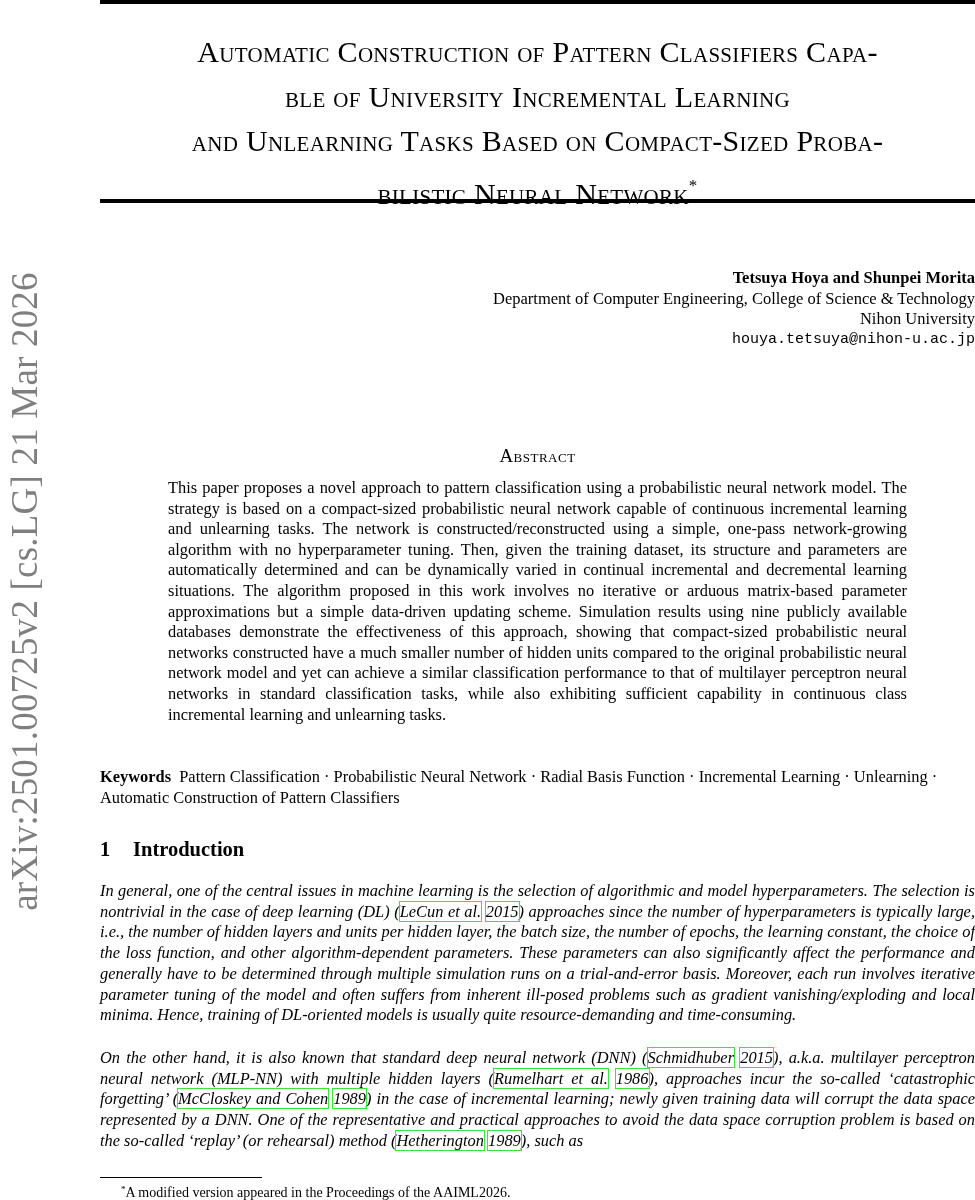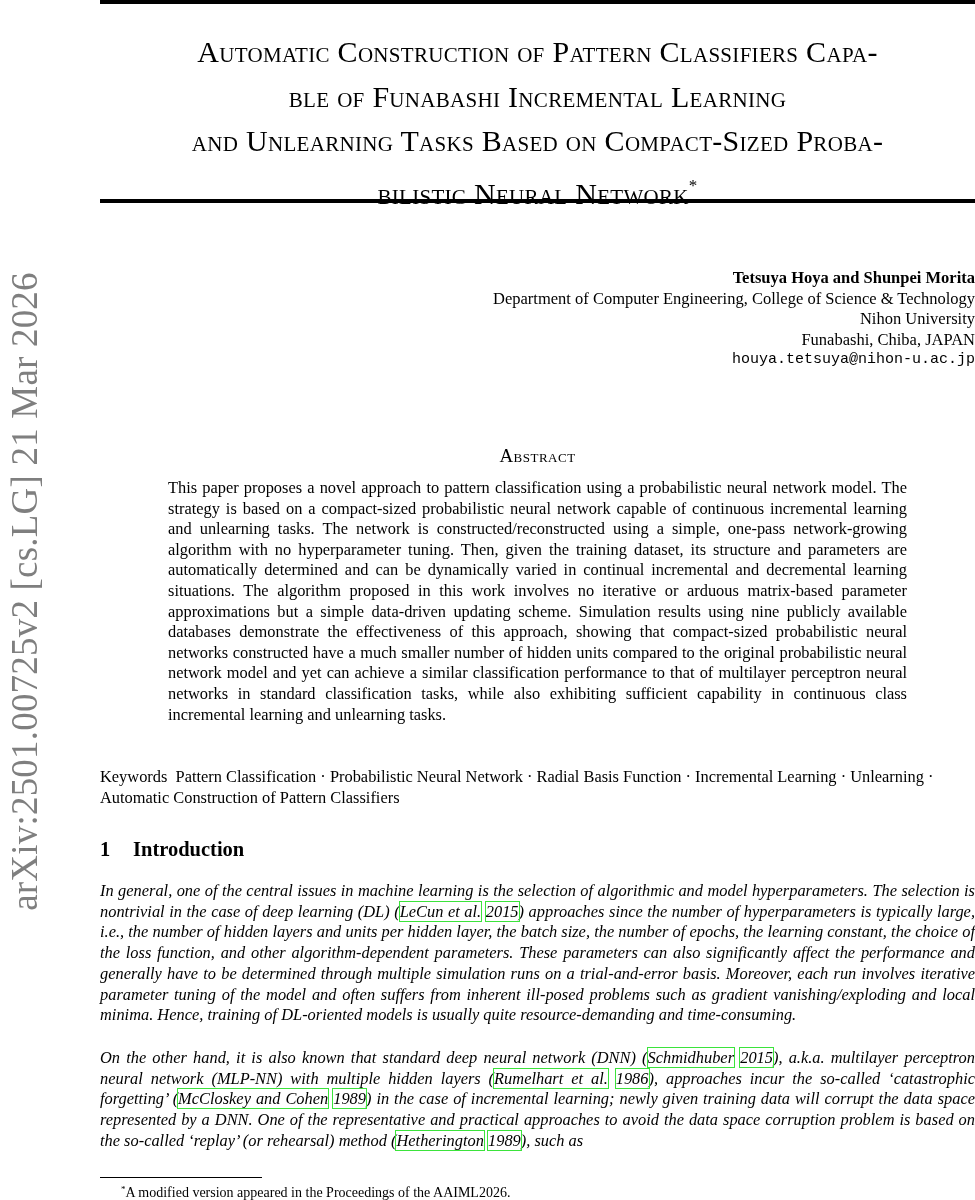--- a/index.html
+++ b/index.html
@@ -31,21 +31,21 @@
     font-weight: normal; font-size: 19px; font-variant: small-caps; letter-spacing: 0.5px;
   }
   .abstract-body {
     position: absolute; left: 168px; top: 478px; width: 739px;
     font-size: 16.4px; line-height: 20.6px; text-align: justify;
   }
   .keywords {
     position: absolute; left: 100px; top: 766px; width: 875px;
     font-size: 16.4px; line-height: 21px;
   }
-  .keywords b { font-weight: normal; font-style: normal; }
+  .keywords b { font-weight: bold; font-style: normal; }
   .section-heading {
     position: absolute; left: 100px; top: 838px; font-size: 20.5px; font-weight: bold;
   }
   .section-heading .num { display: inline-block; width: 33px; }
   .para {
     position: absolute; left: 100px; width: 875px; font-size: 16.4px; line-height: 20.7px;
     text-align: justify;
     font-style: italic;
   }
   .para1 { top: 881px; }
@@ -58,31 +58,30 @@
 </head>
 <body>
 
 <div class="arxiv-stamp">
   <span>arXiv:2501.00725v2  [cs.LG]  21 Mar 2026</span>
 </div>
 
 <div class="rule-top"></div>
 <div class="title">
   <div>Automatic Construction of Pattern Classifiers Capa-</div>
-  <div>ble of Funabashi Incremental Learning</div>
+  <div>ble of University Incremental Learning</div>
   <div>and Unlearning Tasks Based on Compact-Sized Proba-</div>
   <div><span>bilistic Neural Network</span><sup>*</sup></div>
 </div>
 <div class="rule-bottom"></div>
 
 <div class="authors">
   <div class="names">Tetsuya Hoya and Shunpei Morita</div>
   <div>Department of Computer Engineering, College of Science &amp; Technology</div>
   <div>Nihon University</div>
-  <div>Funabashi, Chiba, JAPAN</div>
   <div class="email">houya.tetsuya@nihon-u.ac.jp</div>
 </div>
 
 <div class="abstract-heading">Abstract</div>
 <div class="abstract-body">This paper proposes a novel approach to pattern classification using a probabilistic neural network model. The strategy is based on a compact-sized probabilistic neural network capable of continuous incremental learning and unlearning tasks.  The network is constructed/reconstructed using a simple, one-pass network-growing algorithm with no hyperparameter tuning. Then, given the training dataset, its structure and parameters are automatically determined and can be dynamically varied in continual incremental and decremental learning situations. The algorithm proposed in this work involves no iterative or arduous matrix-based parameter approximations but a simple data-driven updating scheme.  Simulation results using nine publicly available databases demonstrate the effectiveness of this approach, showing that compact-sized probabilistic neural networks constructed have a much smaller number of hidden units compared to the original probabilistic neural network model and yet can achieve a similar classification performance to that of multilayer perceptron neural networks in standard classification tasks, while also exhibiting sufficient capability in continuous class incremental learning and unlearning tasks.</div>
 
 <div class="keywords">
   <b>Keywords</b>&nbsp;
   <span>Pattern Classification</span><span> · </span><span>Probabilistic Neural Network</span><span> · </span><span>Radial Basis Function</span><span> · </span><span>Incremental Learning</span><span> · </span><span>Unlearning</span><span> · </span><span>Automatic Construction of Pattern Classifiers</span>
 </div>

